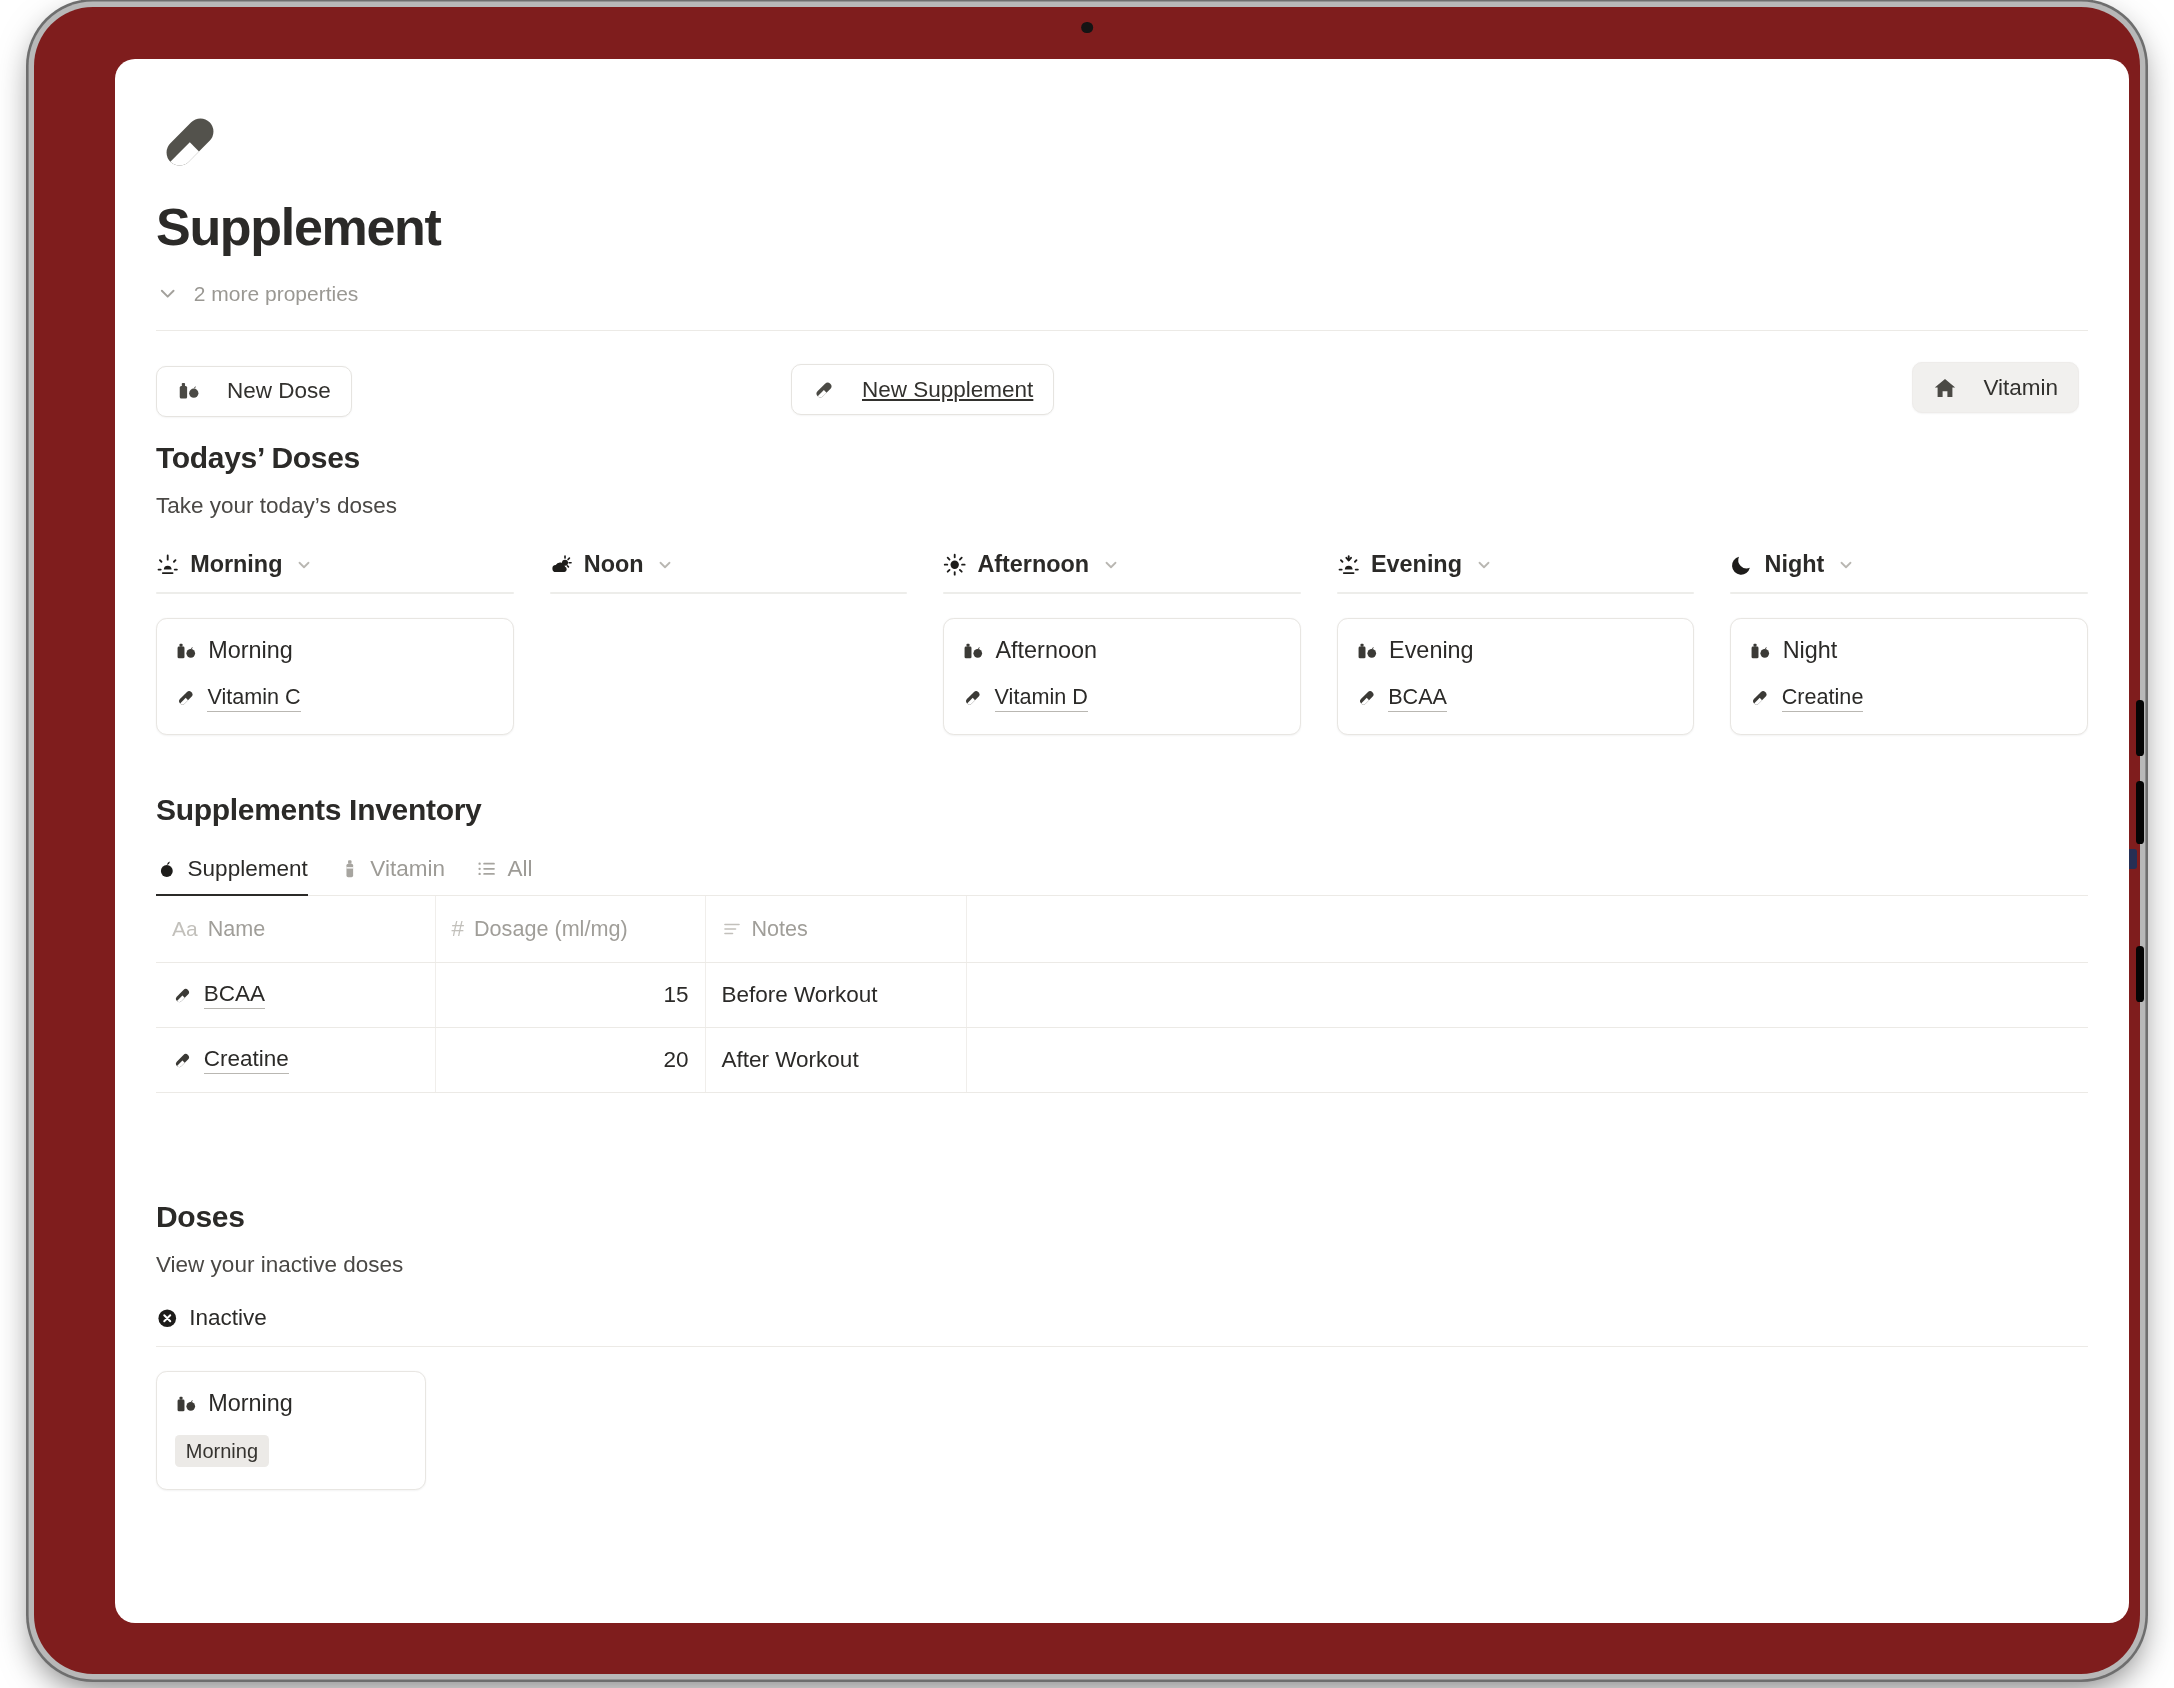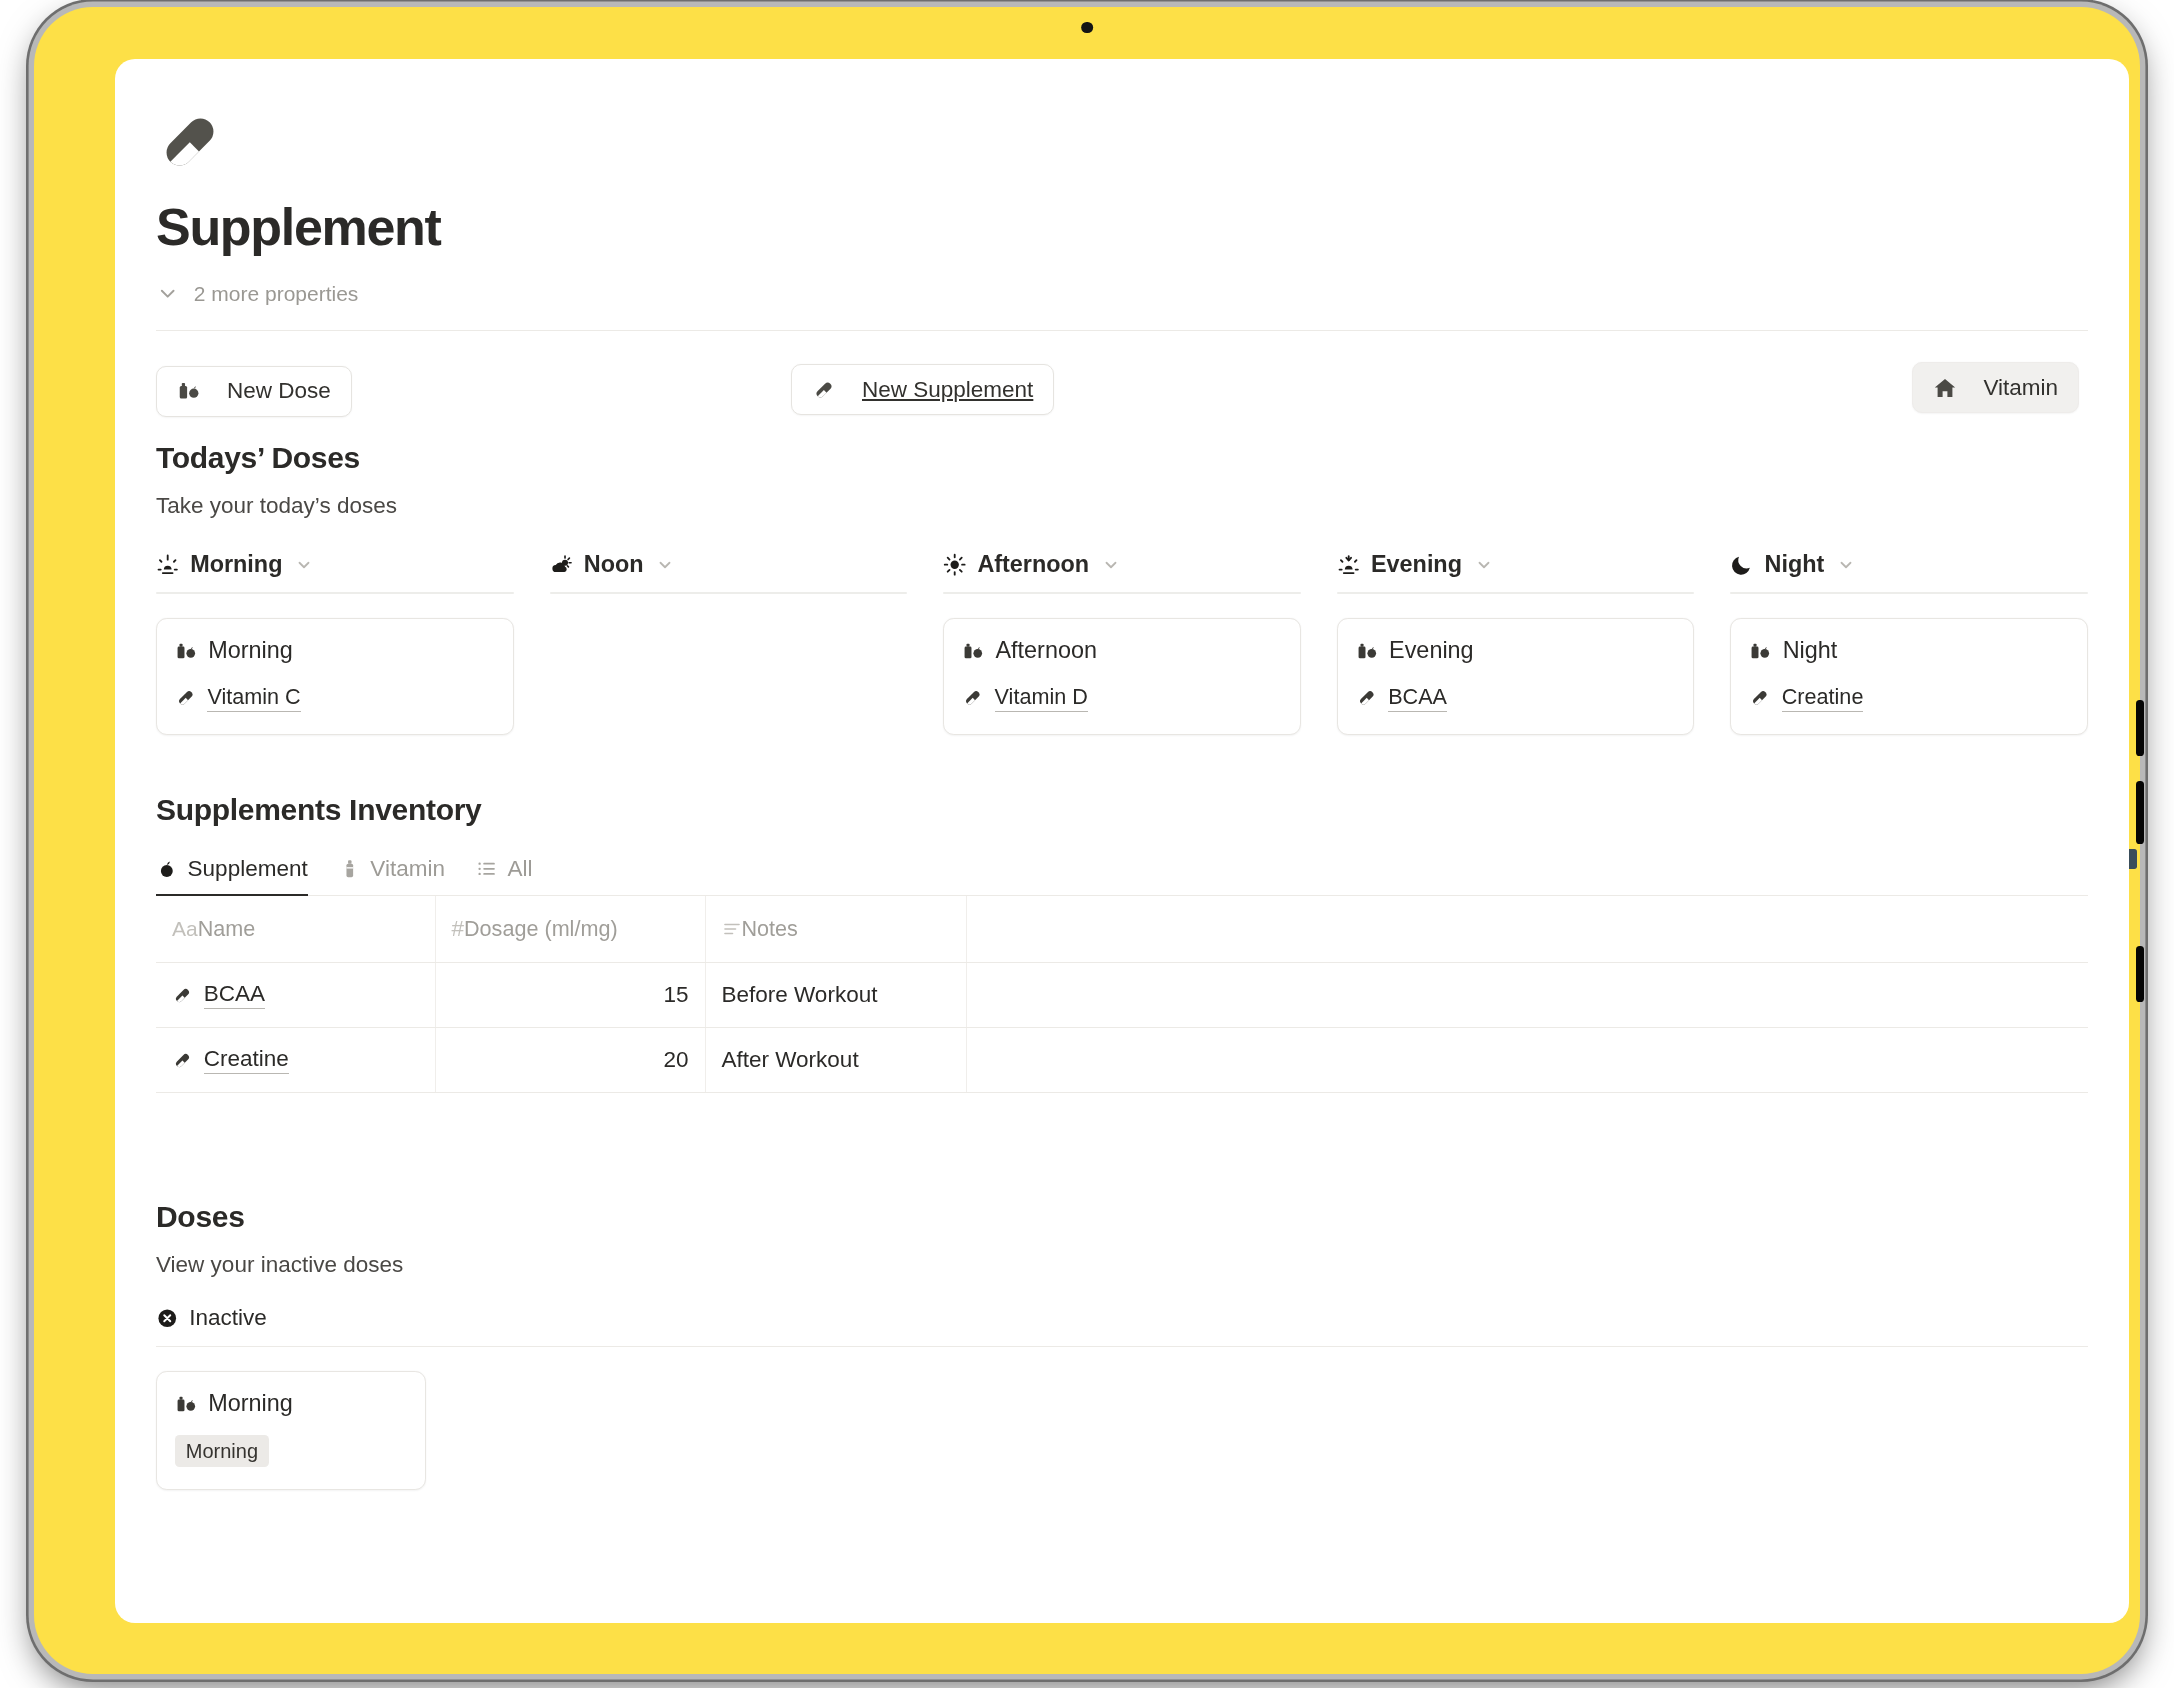--- a/index.html
+++ b/index.html
@@ -12,21 +12,21 @@
     overflow: hidden;
   }
 
   
   #device-frame {
     position: absolute;
     left: 34px;
     top: 7.2px;
     width: 2106px;
     height: 1667px;
-    background: #fde047;
+    background: #7f1d1d;
     border-radius: 59px;
     box-shadow:
       0 0 0 5.4px #b8b8b8,
       0 0 0 8px #6e6e6e,
       0 12.6px 34px rgba(0,0,0,0.55);
   }
   #device-outer-edge {
     position: absolute;
     left: 27px;
     top: 1.8px;
@@ -215,21 +215,21 @@
     font-size: 22.5px;
     color: #2b2a28;
     padding: 18px 16px;
     border-bottom: 0.9px solid #eceae6;
     border-right: 0.9px solid #f0eeeb;
     height: 61px;
   }
   #inv-table td.num { text-align: right; }
   .cellname { display:flex; align-items:center; gap:10.8px; }
   .cellname .lbl { border-bottom: 0.9px solid #b9b7b2; padding-bottom:0.9px; }
-  .th-inner { display:flex; align-items:center; }
+  .th-inner { display:flex; align-items:center; gap:10px; }
 
   
   #doses-section { margin-top: 107px; }
   #inactive-tab {
     display:flex; align-items:center; gap:10.8px;
     font-size:22.5px; color:#2b2a28;
     margin-top: 27px; padding-bottom: 14.4px;
   }
   #inactive-rule { height:0.9px; background:#eceae6; }
   #inactive-card {

